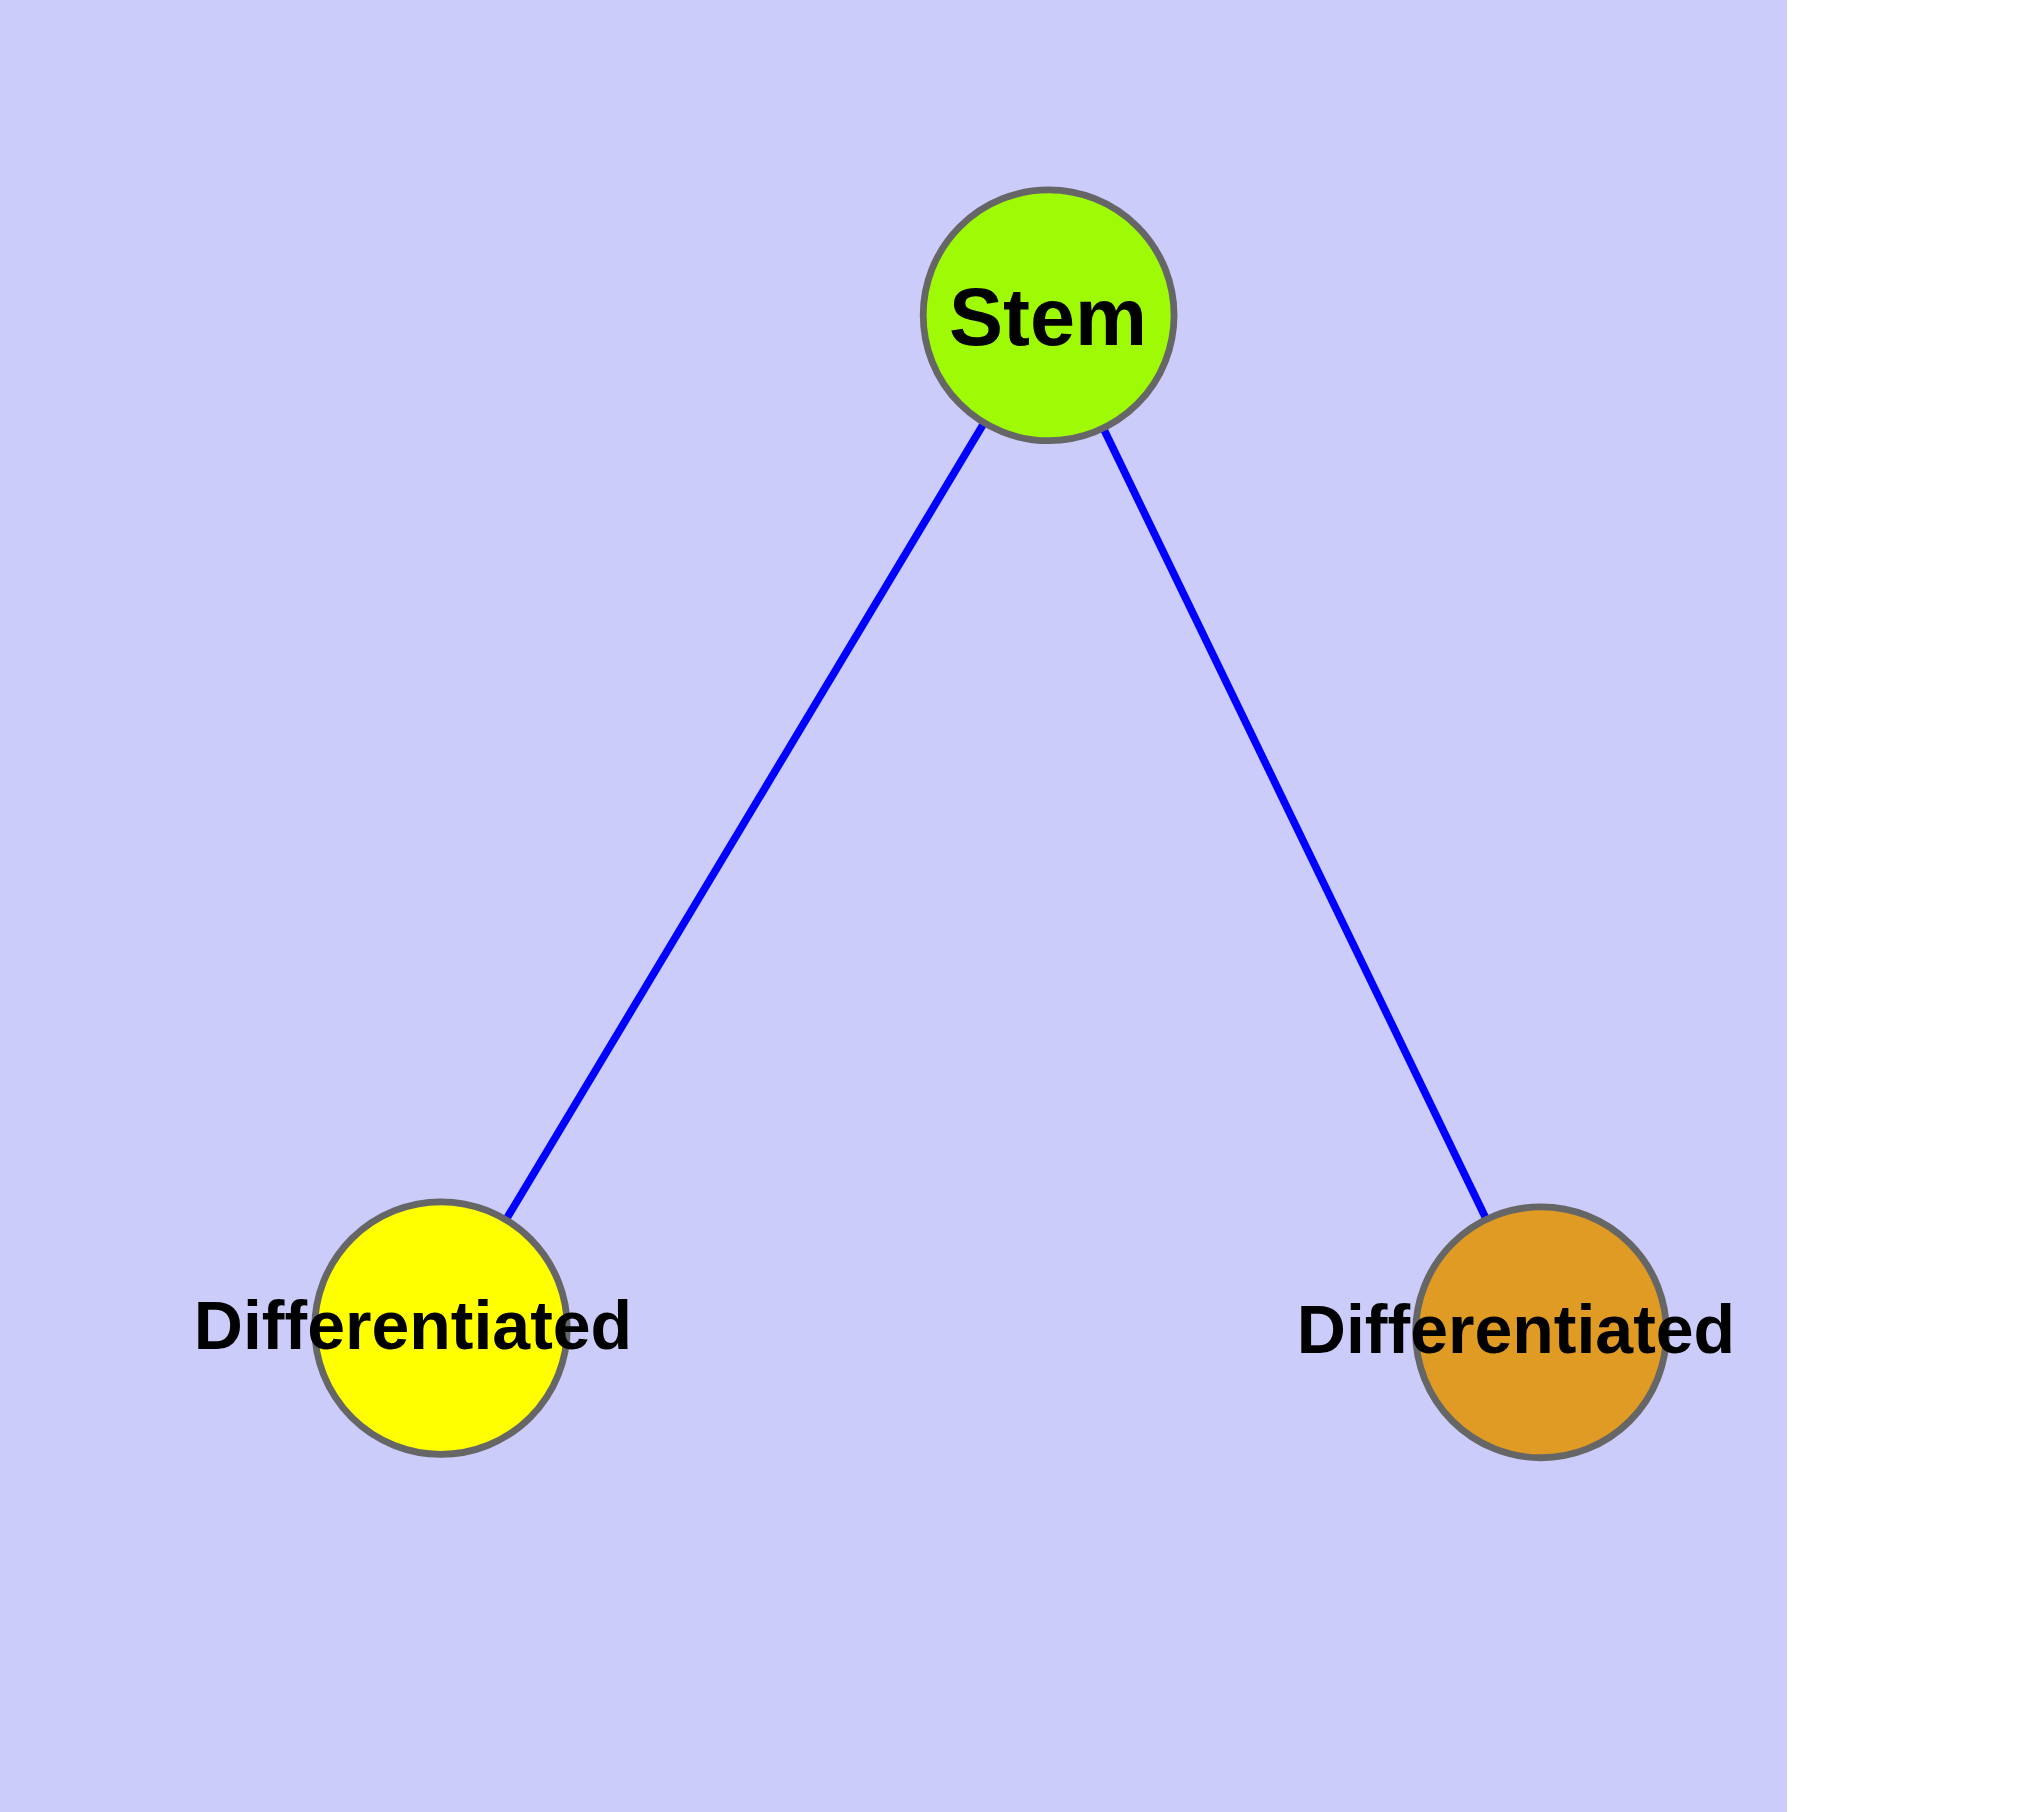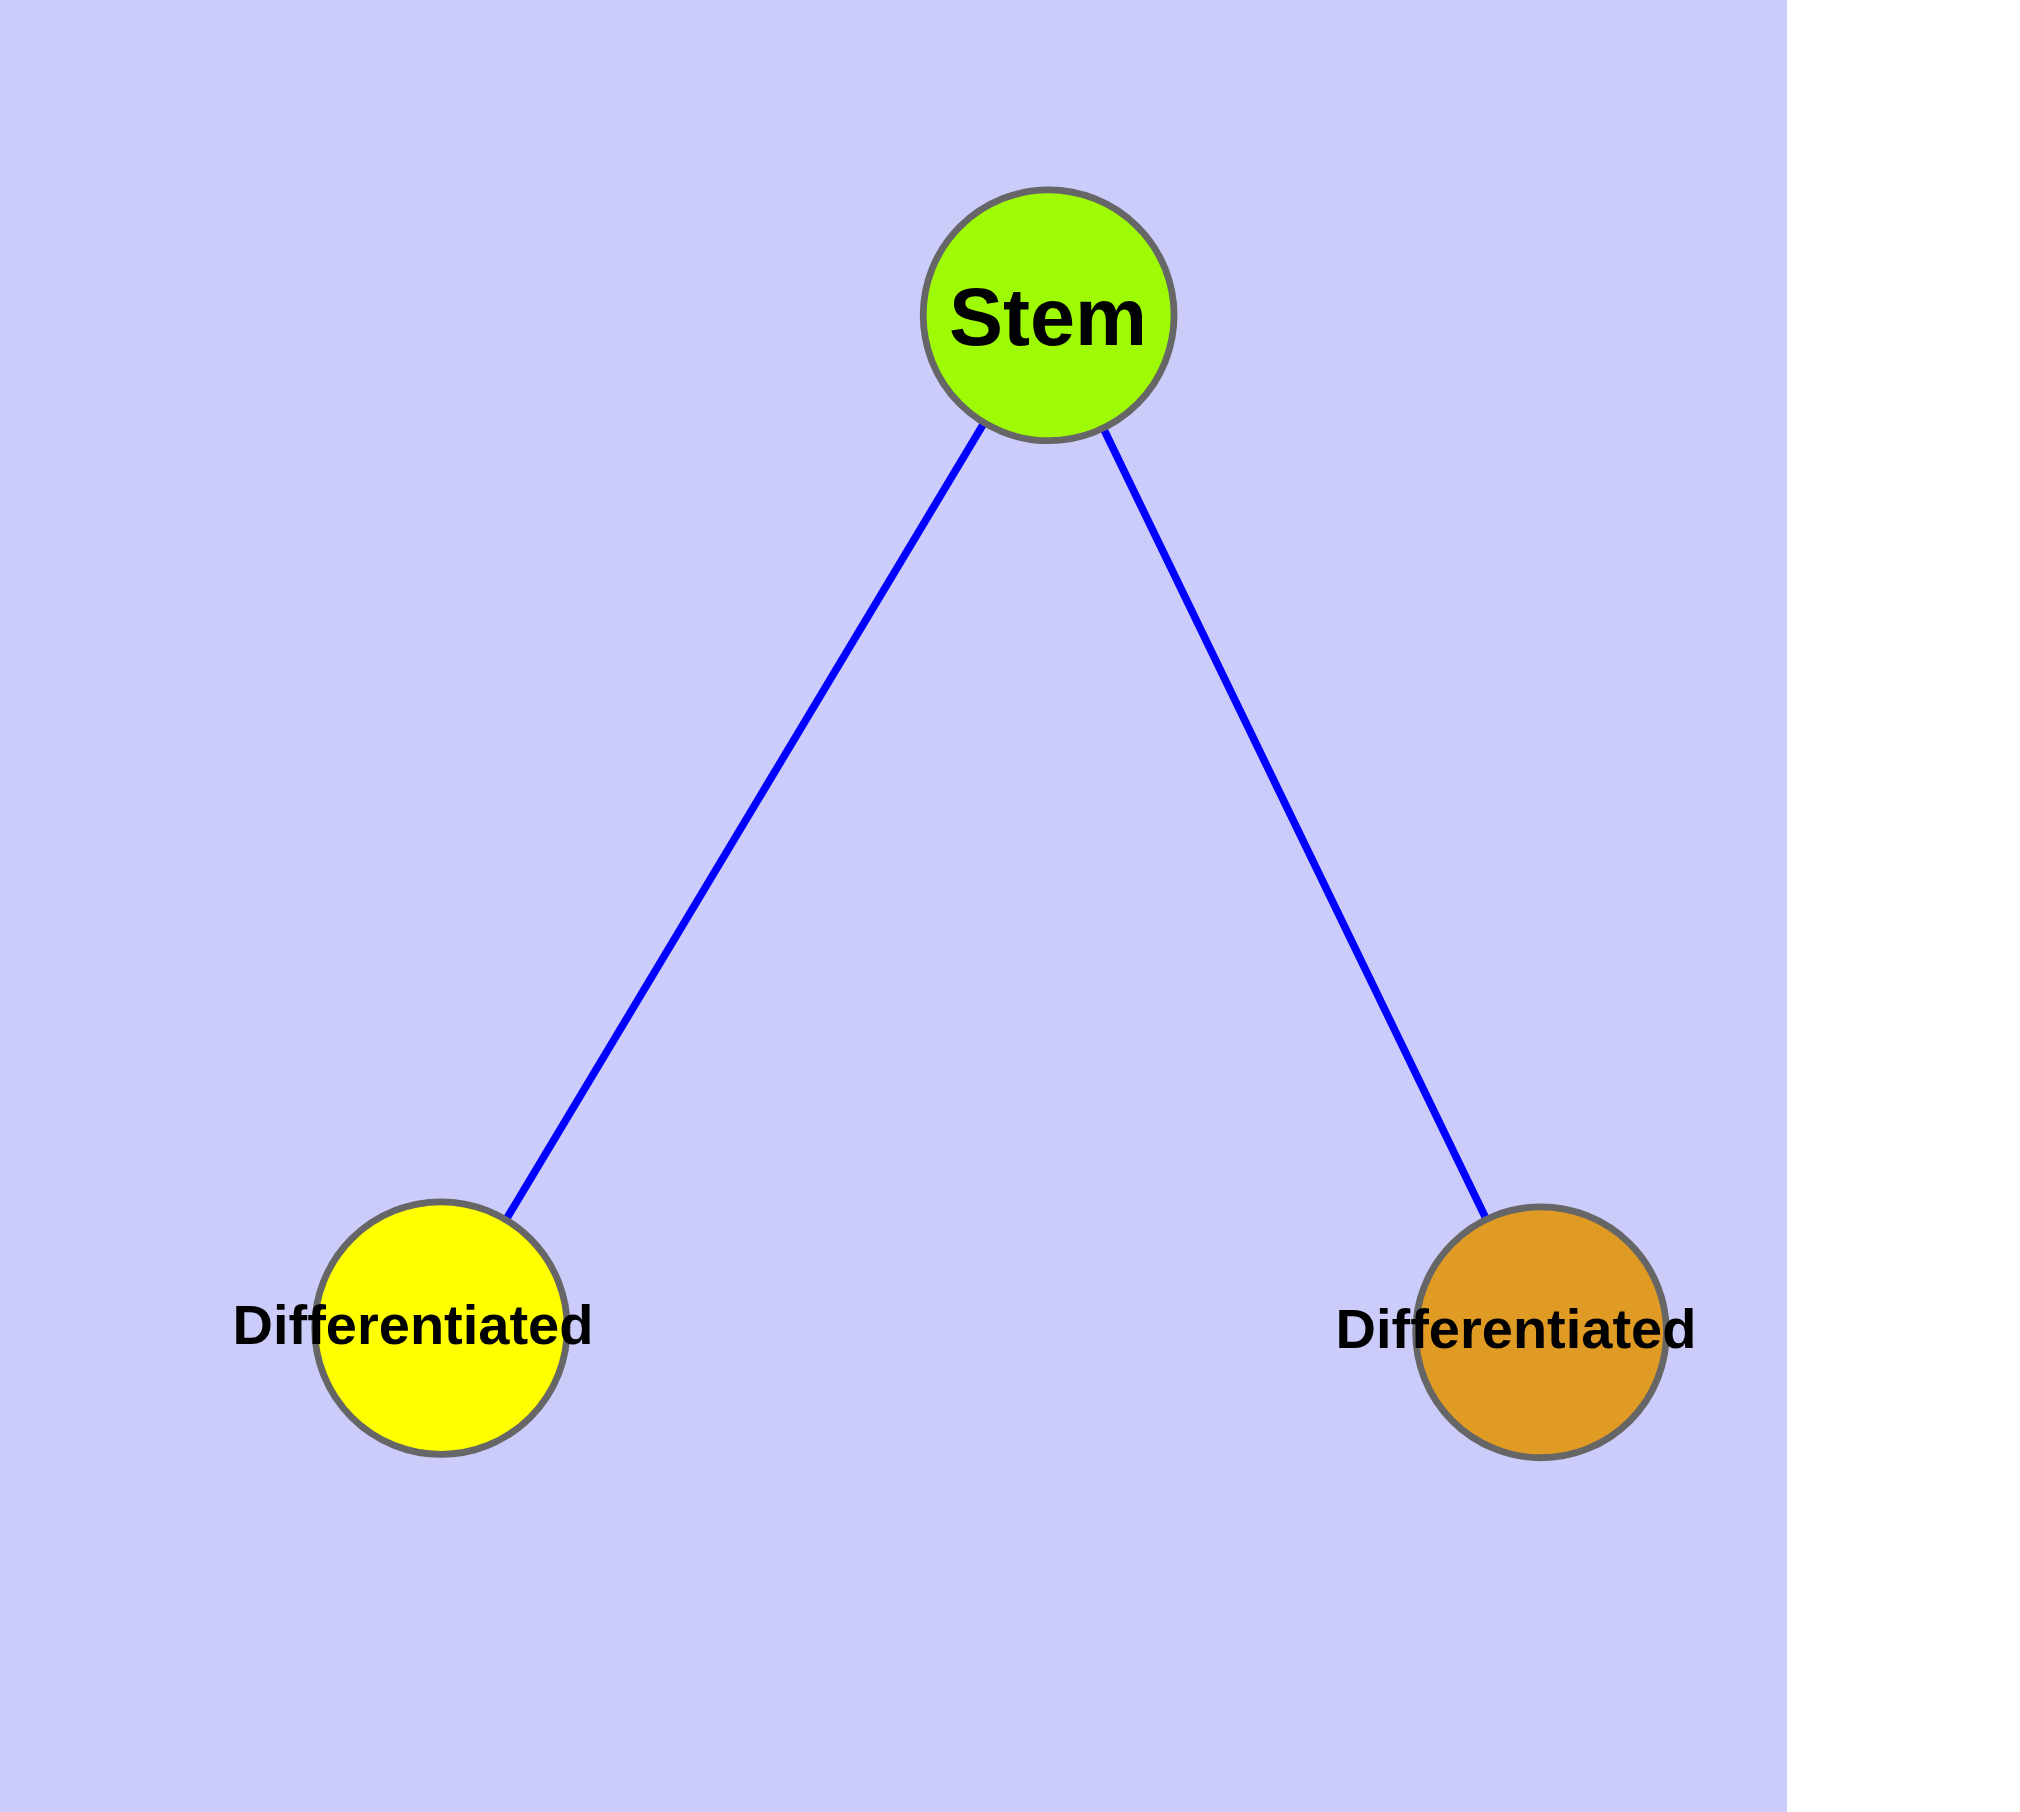--- a/index.html
+++ b/index.html
@@ -30,21 +30,21 @@
     color: #000000;
     white-space: nowrap;
     line-height: 1.09;
     pointer-events: none;
     transform: translate(-50%, -50%);
   }
   .node-label.big {
     font-size: 81px;
   }
   .node-label.two-line {
-    font-size: 56px;
+    font-size: 68px;
   }
 </style>
 </head>
 <body>
 
 <div id="canvas">
 
   <svg id="graph-svg" viewBox="0 0 2384 2138">
     <g>
       <line x1="1237" y1="372" x2="520" y2="1567" stroke="#0000ff" stroke-width="9"></line>

